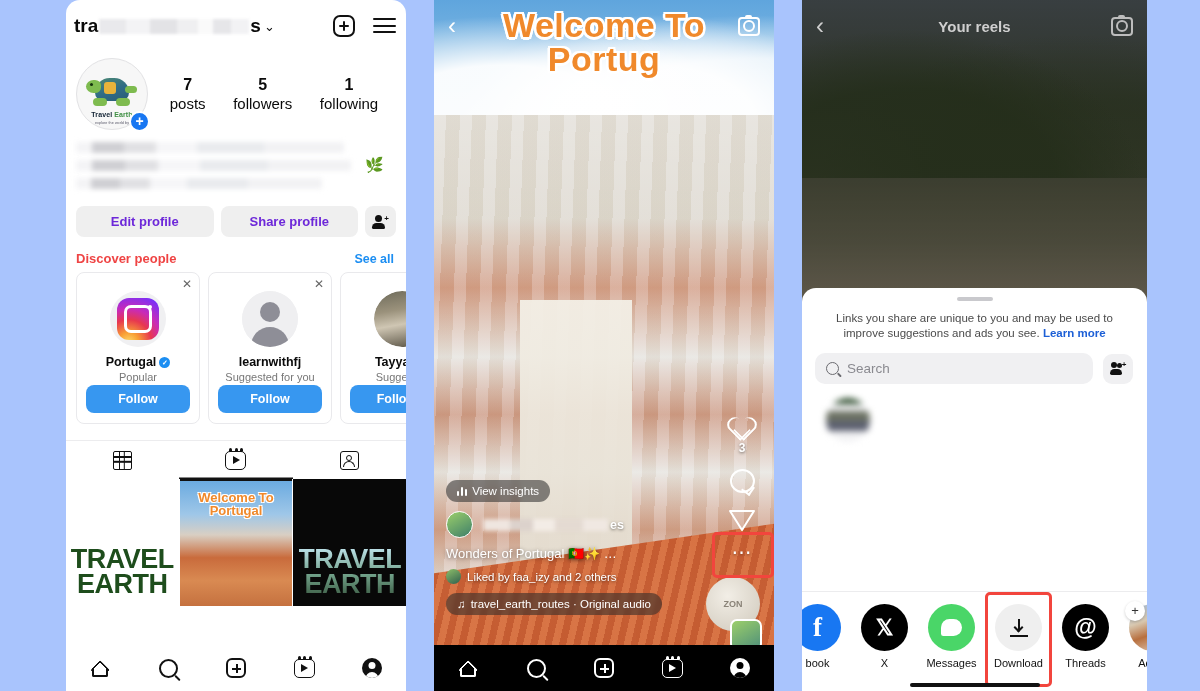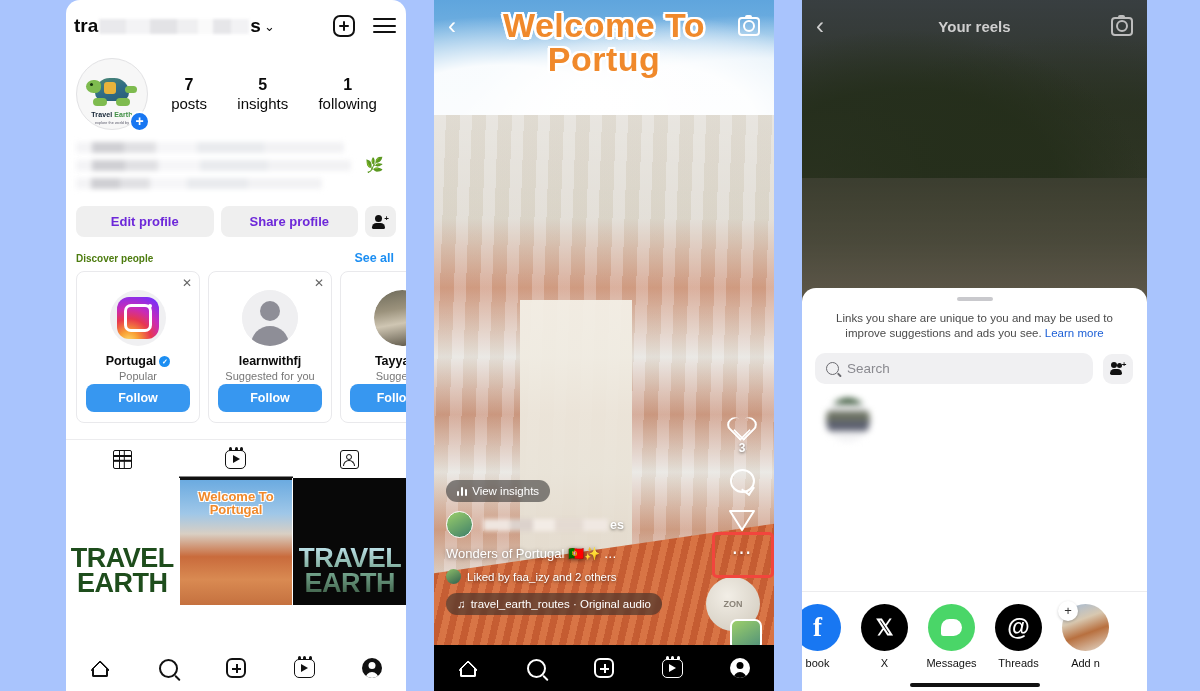--- a/index.html
+++ b/index.html
@@ -119,21 +119,21 @@
   }
   .adduser-ico{ position:relative; width:17px; height:14px;}
   .adduser-ico .hd{position:absolute;left:3px;top:0;width:7px;height:7px;border-radius:50%;background:#111;}
   .adduser-ico .bd{position:absolute;left:0;top:8px;width:13px;height:6px;border-radius:6px 6px 2px 2px;background:#111;}
   .adduser-ico .pl{position:absolute;right:0;top:0;font-size:8px;font-weight:800;color:#111;line-height:7px;}
 
   .p1-discover{
     display:flex; align-items:baseline; justify-content:space-between;
     padding:14px 12px 6px 10px;
   }
-  .p1-discover .t{ font-size:10px; font-weight:700; color:#4d7c0f;}
+  .p1-discover .t{ font-size:13px; font-weight:700; color:#ef4444;}
   .p1-discover .a{ font-size:12.5px; font-weight:600; color:#1c8ef2; cursor:pointer;}
 
   .p1-cards{ display:flex; gap:8px; padding:0 0 0 10px; overflow:hidden; }
   .card{
     flex:0 0 124px; height:152px; border:1px solid #e9e9ec; border-radius:8px;
     background:#fff; position:relative; padding-top:18px;
     display:flex; flex-direction:column; align-items:center;
   }
   .card .x{ position:absolute; right:7px; top:4px; font-size:12px; color:#666; cursor:pointer;}
   .c-av{ width:56px; height:56px; border-radius:50%; overflow:hidden; background:#f0f0f2;
@@ -368,21 +368,21 @@
   .p3-cam:after{content:"";position:absolute;left:5px;top:-4px;width:7px;height:3px;background:#bdbdbd;border-radius:2px 2px 0 0;}
 
   .sheet{
     position:absolute; left:0; right:0; top:288px; bottom:0;
     background:#fff; border-radius:14px 14px 0 0;
   }
   .grabber{ width:36px;height:4px;background:#c9c9cd;border-radius:3px;margin:9px auto 0;}
   .sheet-note{
     text-align:center; font-size:11.5px; color:#4b4b4b; line-height:15px;
     padding:10px 24px 0; }
-  .sheet-note a{ color:#1c5fd6; text-decoration:none; cursor:pointer; font-weight:400;}
+  .sheet-note a{ color:#1c5fd6; text-decoration:none; cursor:pointer; font-weight:700;}
   .search-row{ display:flex; align-items:center; gap:10px; padding:12px 14px 0 13px;}
   .search-box{
     flex:1; height:31px; background:#f0f0f2; border-radius:10px;
     display:flex; align-items:center; gap:8px; padding:0 11px;
   }
   .search-box .ico-search{ width:13px;height:13px;border-width:1.6px;color:#6b6b70;}
   .search-box .ico-search:after{ width:5px;height:1.6px;right:-4px;bottom:-2px;}
   .search-box input{
     border:none; background:transparent; outline:none; flex:1;
     font-size:13.5px; color:#555; font-family:inherit;
@@ -491,21 +491,21 @@
         </div>
         <div class="avatar-plus">+</div>
       </div>
       <div class="stats">
         <div class="stat">
           <div class="num">7</div>
           <div class="lbl">posts</div>
         </div>
         <div class="stat">
           <div class="num">5</div>
-          <div class="lbl">insights</div>
+          <div class="lbl">followers</div>
         </div>
         <div class="stat">
           <div class="num">1</div>
           <div class="lbl">following</div>
         </div>
       </div>
     </div>
 
     <div class="p1-bio">
       <div class="bioline l1"></div>
@@ -791,20 +791,31 @@
           </div>
           <div class="app">
             <div class="app-ico ai-x">𝕏</div>
             <div class="app-lbl">X</div>
           </div>
           <div class="app">
             <div class="app-ico ai-msg"></div>
             <div class="app-lbl">Messages</div>
           </div>
           <div class="app">
+            <div class="dl-hl"></div>
+            <div class="app-ico ai-dl">
+              <span class="dl-ico">
+                  <i class="stem"></i>
+                  <i class="arrow"></i>
+                  <i class="line"></i>
+                </span>
+            </div>
+            <div class="app-lbl">Download</div>
+          </div>
+          <div class="app">
             <div class="app-ico ai-th">@</div>
             <div class="app-lbl">Threads</div>
           </div>
           <div class="app">
             <div class="plus-badge">+</div>
             <div class="app-ico ai-addn"></div>
             <div class="app-lbl">Add n</div>
           </div>
         </div>
       </div>

